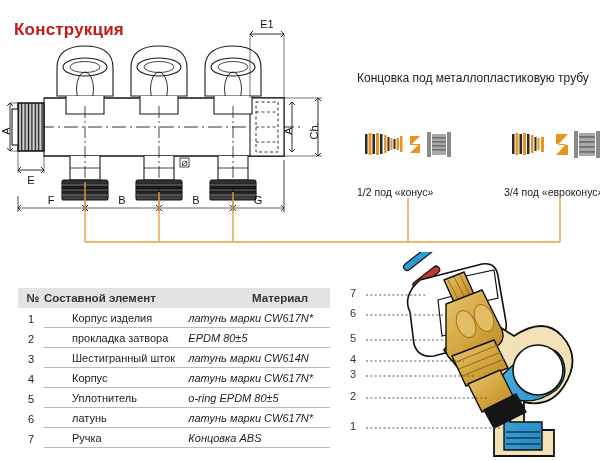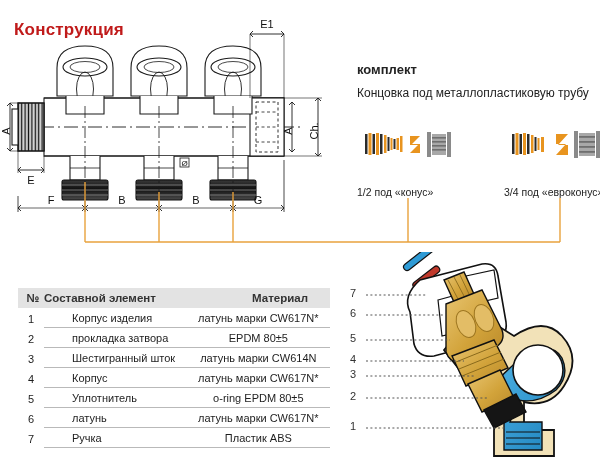--- a/index.html
+++ b/index.html
@@ -54,21 +54,21 @@
   #parts-table thead th.c-name{text-align:left;}
   #parts-table thead th.c-mat{text-align:right;padding-right:22px;}
   #parts-table tbody td{
     padding:4px 0 3px 0;
     border-bottom:1px solid #b9b9b9;
     color:#1d1d1d;font-size:11px;
     vertical-align:bottom;
   }
   #parts-table tbody td.c-no{width:22px;text-align:center;border-bottom:none;}
   #parts-table tbody td.c-name{text-align:left;padding-left:28px;}
-  #parts-table tbody td.c-mat{text-align:center;padding-right:4px;}
+  #parts-table tbody td.c-mat{text-align:left;padding-right:4px;font-style:italic;}
 
   
   #cross-section{left:348px;top:252px;width:252px;height:208px;}
   .callout-num{
     position:absolute;font-size:11px;color:#333;
   }
 
   svg{display:block;}
 </style>
 </head>
@@ -224,21 +224,20 @@
 
       <line x1="85" y1="62" x2="560" y2="62"></line>
 
       <line x1="408" y1="18" x2="408" y2="62"></line>
       <line x1="560" y1="18" x2="560" y2="62"></line>
     </g>
   </svg>
 </div>
 
 <div class="abs" id="kit-block">
-  <div id="kit-heading">комплект</div>
   <div id="kit-subtitle">Концовка под металлопластиковую трубу</div>
 </div>
 
 <div class="abs fitting" id="fitting-1">
   <svg width="96" height="34" viewBox="0 0 96 34">
     <g>
       <rect x="0" y="6" width="2.5" height="20" fill="#2b2b2b"></rect>
       <rect x="3.5" y="5" width="3" height="22" fill="#e8941f"></rect>
       <rect x="7.5" y="6" width="2.5" height="20" fill="#2b2b2b"></rect>
       <rect x="11" y="5" width="3" height="22" fill="#e8941f"></rect>
@@ -326,21 +325,21 @@
         <td class="c-mat">o-ring EPDM 80±5</td>
       </tr>
       <tr>
         <td class="c-no">6</td>
         <td class="c-name">латунь</td>
         <td class="c-mat">латунь марки CW617N*</td>
       </tr>
       <tr>
         <td class="c-no">7</td>
         <td class="c-name">Ручка</td>
-        <td class="c-mat">Пластик ABS</td>
+        <td class="c-mat">Концовка ABS</td>
       </tr>
     </tbody>
   </table>
 </div>
 
 <div class="abs" id="cross-section">
   <svg width="252" height="208" viewBox="0 0 252 208">
     <defs>
       <linearGradient id="brassG" x1="0" y1="0" x2="1" y2="1">
         <stop offset="0%" stop-color="#e8c572"></stop>

